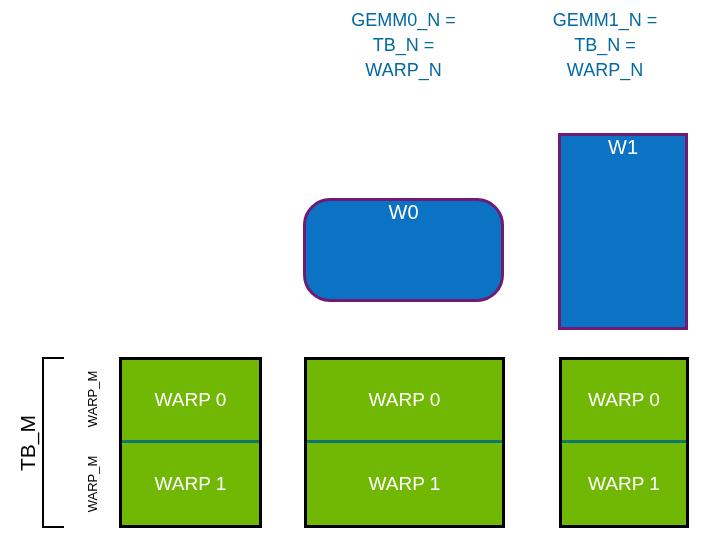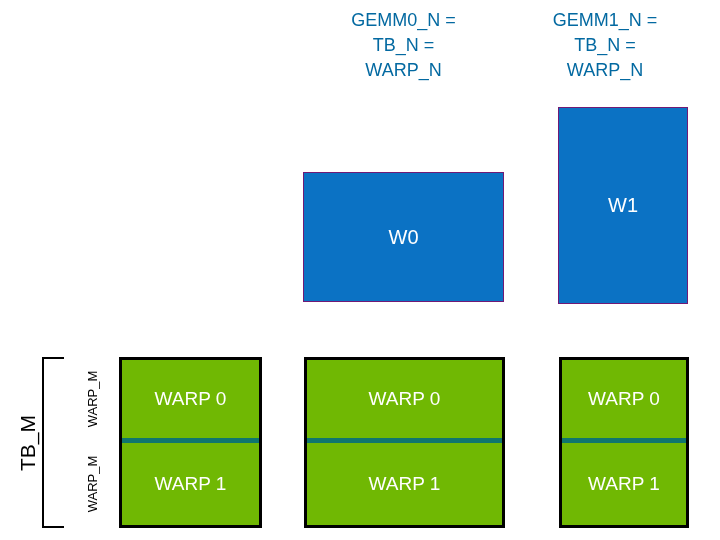--- a/index.html
+++ b/index.html
@@ -30,52 +30,53 @@
     white-space: pre-line;
     letter-spacing: 0px;
   }
   #header-gemm0 { left: 303px; top: 8px; width: 201px; }
   #header-gemm1 { left: 515px; top: 8px; width: 180px; }
 
   
   .blue-box {
     position: absolute;
     background: #0b72c4;
-    border: 1px solid #701a75;
+    border: 3px solid #701a75;
     box-sizing: border-box;
     display: flex;
-    align-items: center;
+    align-items: flex-start;
     justify-content: center;
+    margin-top: 26px;
   }
   .blue-box .box-label {
     color: #ffffff;
     font-size: 20px;
     font-family: "Liberation Sans", sans-serif;
   }
-  #blue-w0 { left: 303px; top: 172px; width: 201px; height: 130px; }
+  #blue-w0 { left: 303px; top: 172px; width: 201px; height: 104px; border-radius: 27px; }
   #blue-w1 { left: 558px; top: 107px; width: 130px; height: 197px; }
 
   
   .green-col {
     position: absolute;
     border: 3px solid #000000;
     box-sizing: border-box;
     background: #000000;
     display: flex;
     flex-direction: column;
   }
   .green-cell {
     flex: 1 1 50%;
     background: #70b803;
     display: flex;
     align-items: center;
     justify-content: center;
     box-sizing: border-box;
   }
-  .green-cell.cell-top { border-bottom: 5px solid #0f766e; }
+  .green-cell.cell-top { border-bottom: 3px solid #0f766e; }
   .green-cell .box-label {
     color: #ffffff;
     font-size: 19px;
     font-family: "Liberation Sans", sans-serif;
     white-space: nowrap;
   }
   #green-col-0 { left: 119px; top: 357px; width: 143px; height: 171px; }
   #green-col-1 { left: 304px; top: 357px; width: 201px; height: 171px; }
   #green-col-2 { left: 559px; top: 357px; width: 130px; height: 171px; }
 

